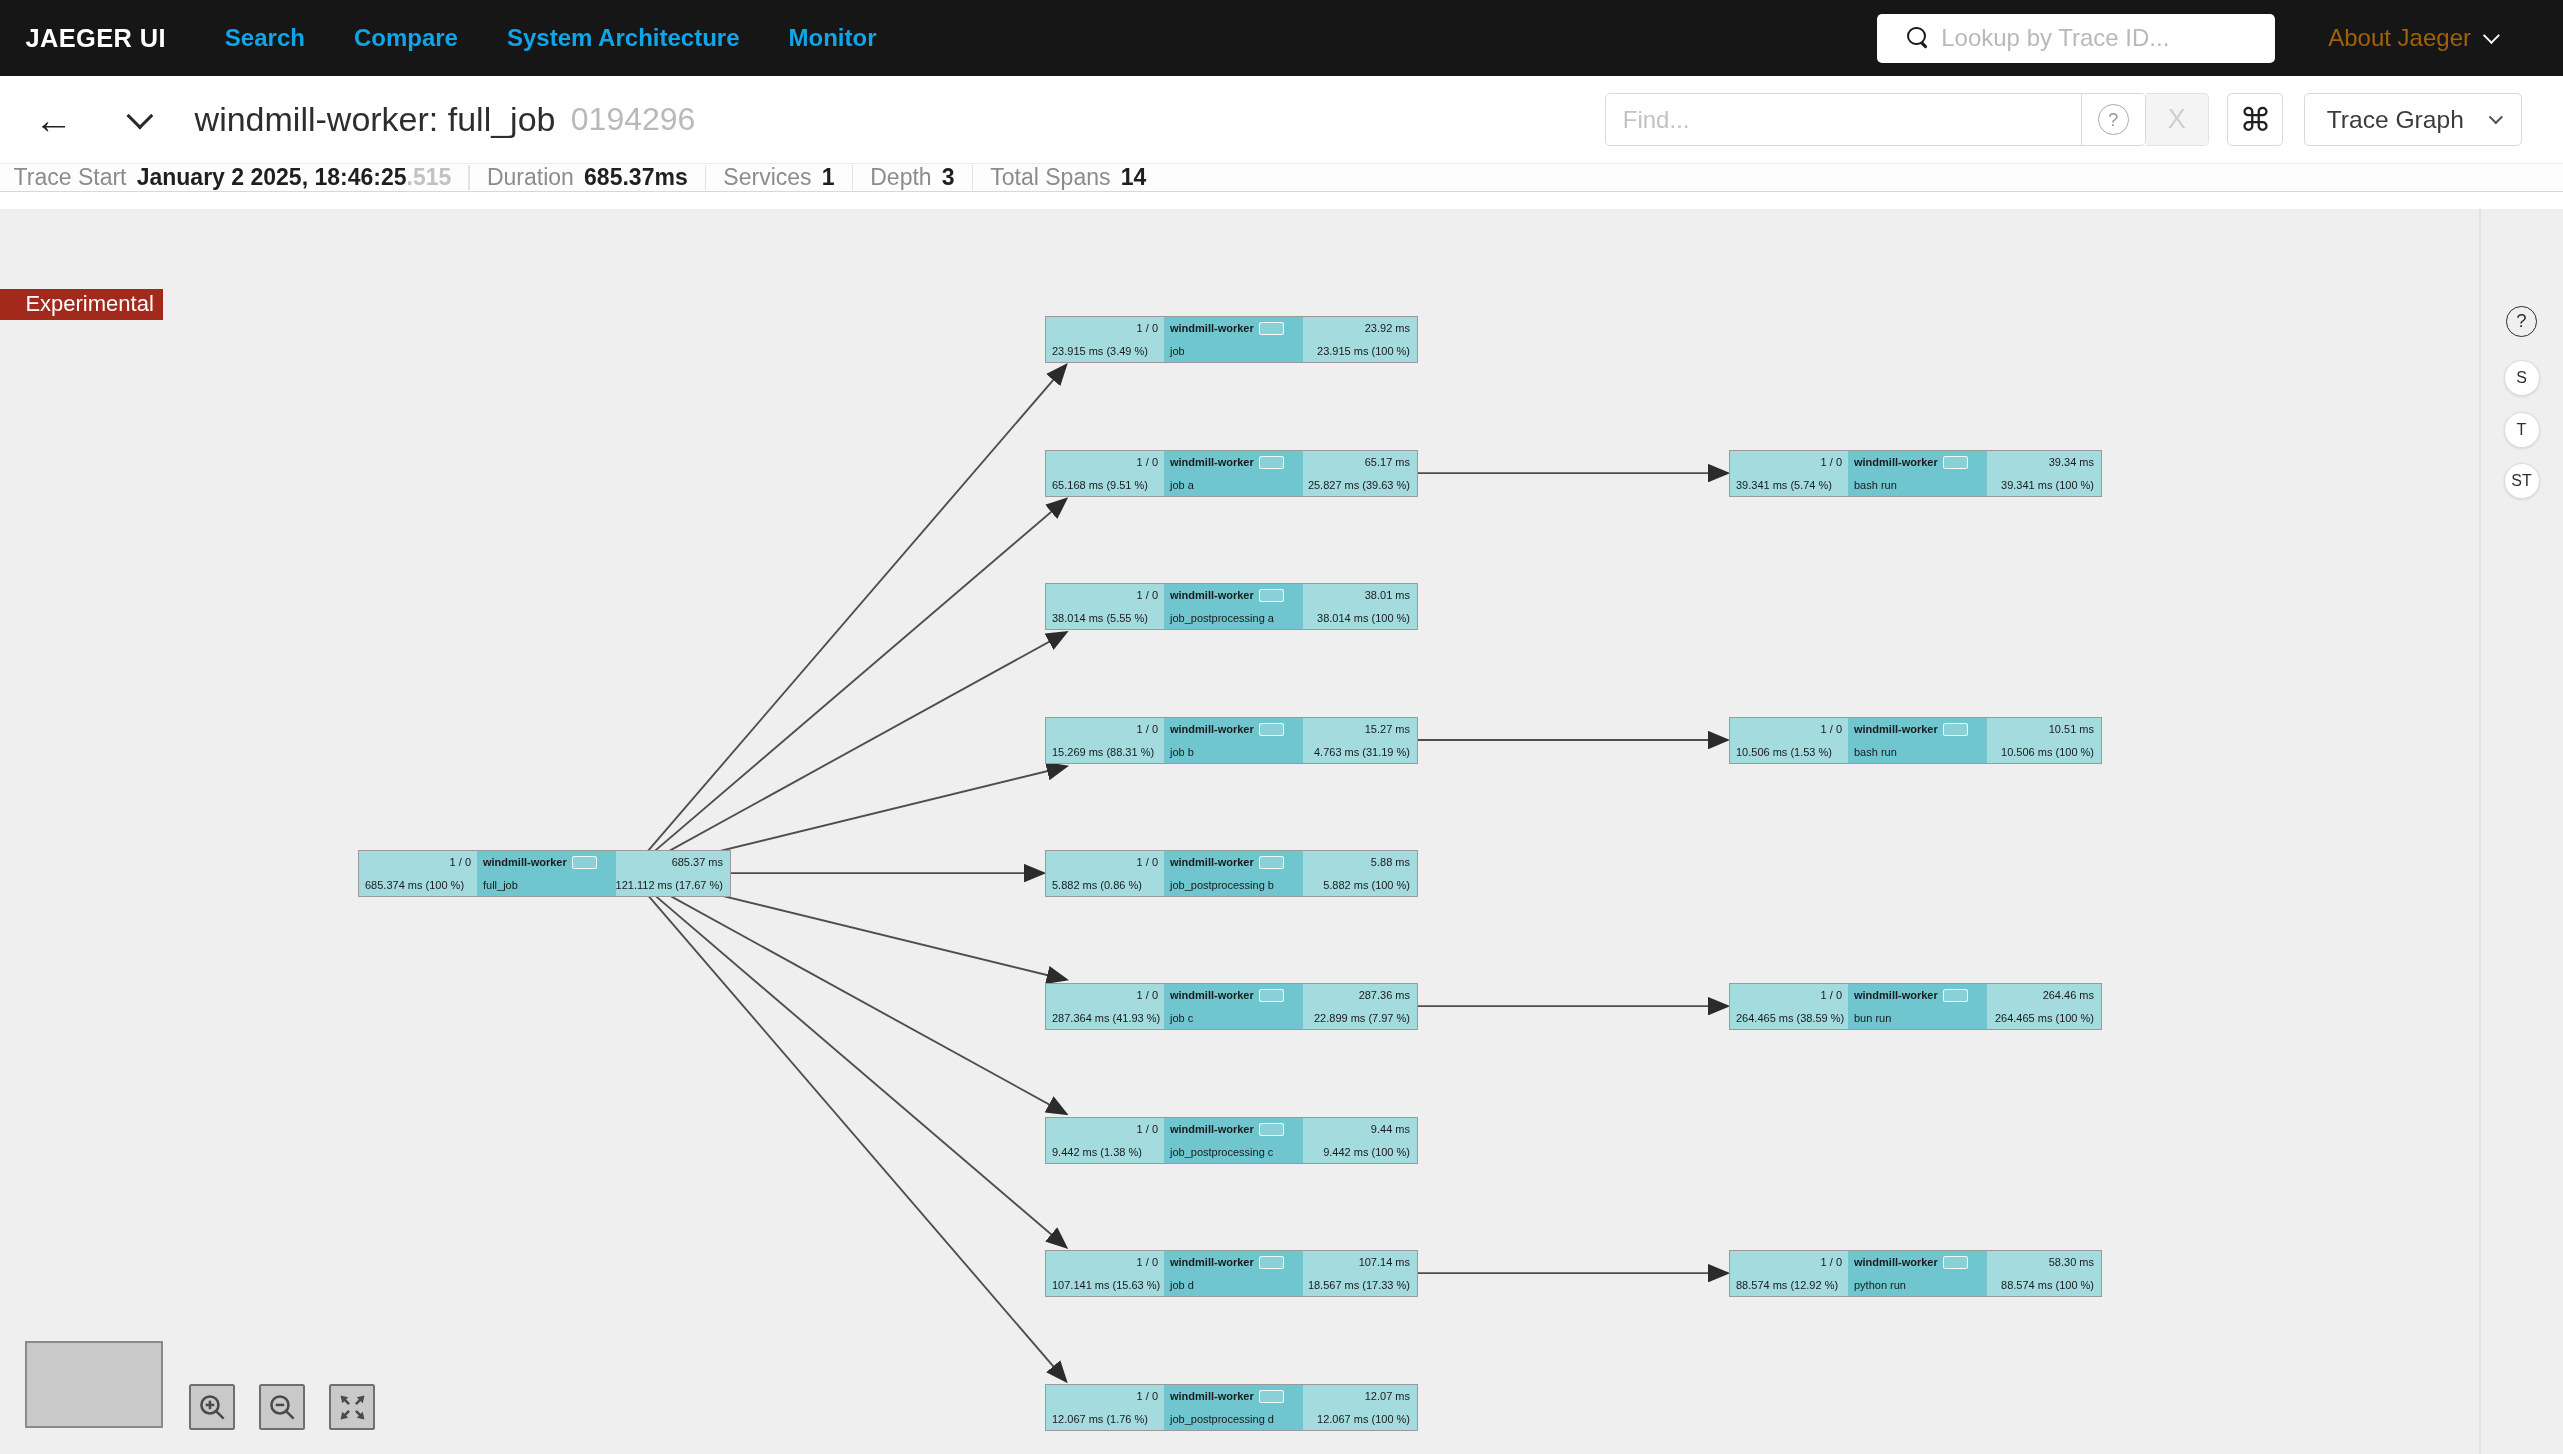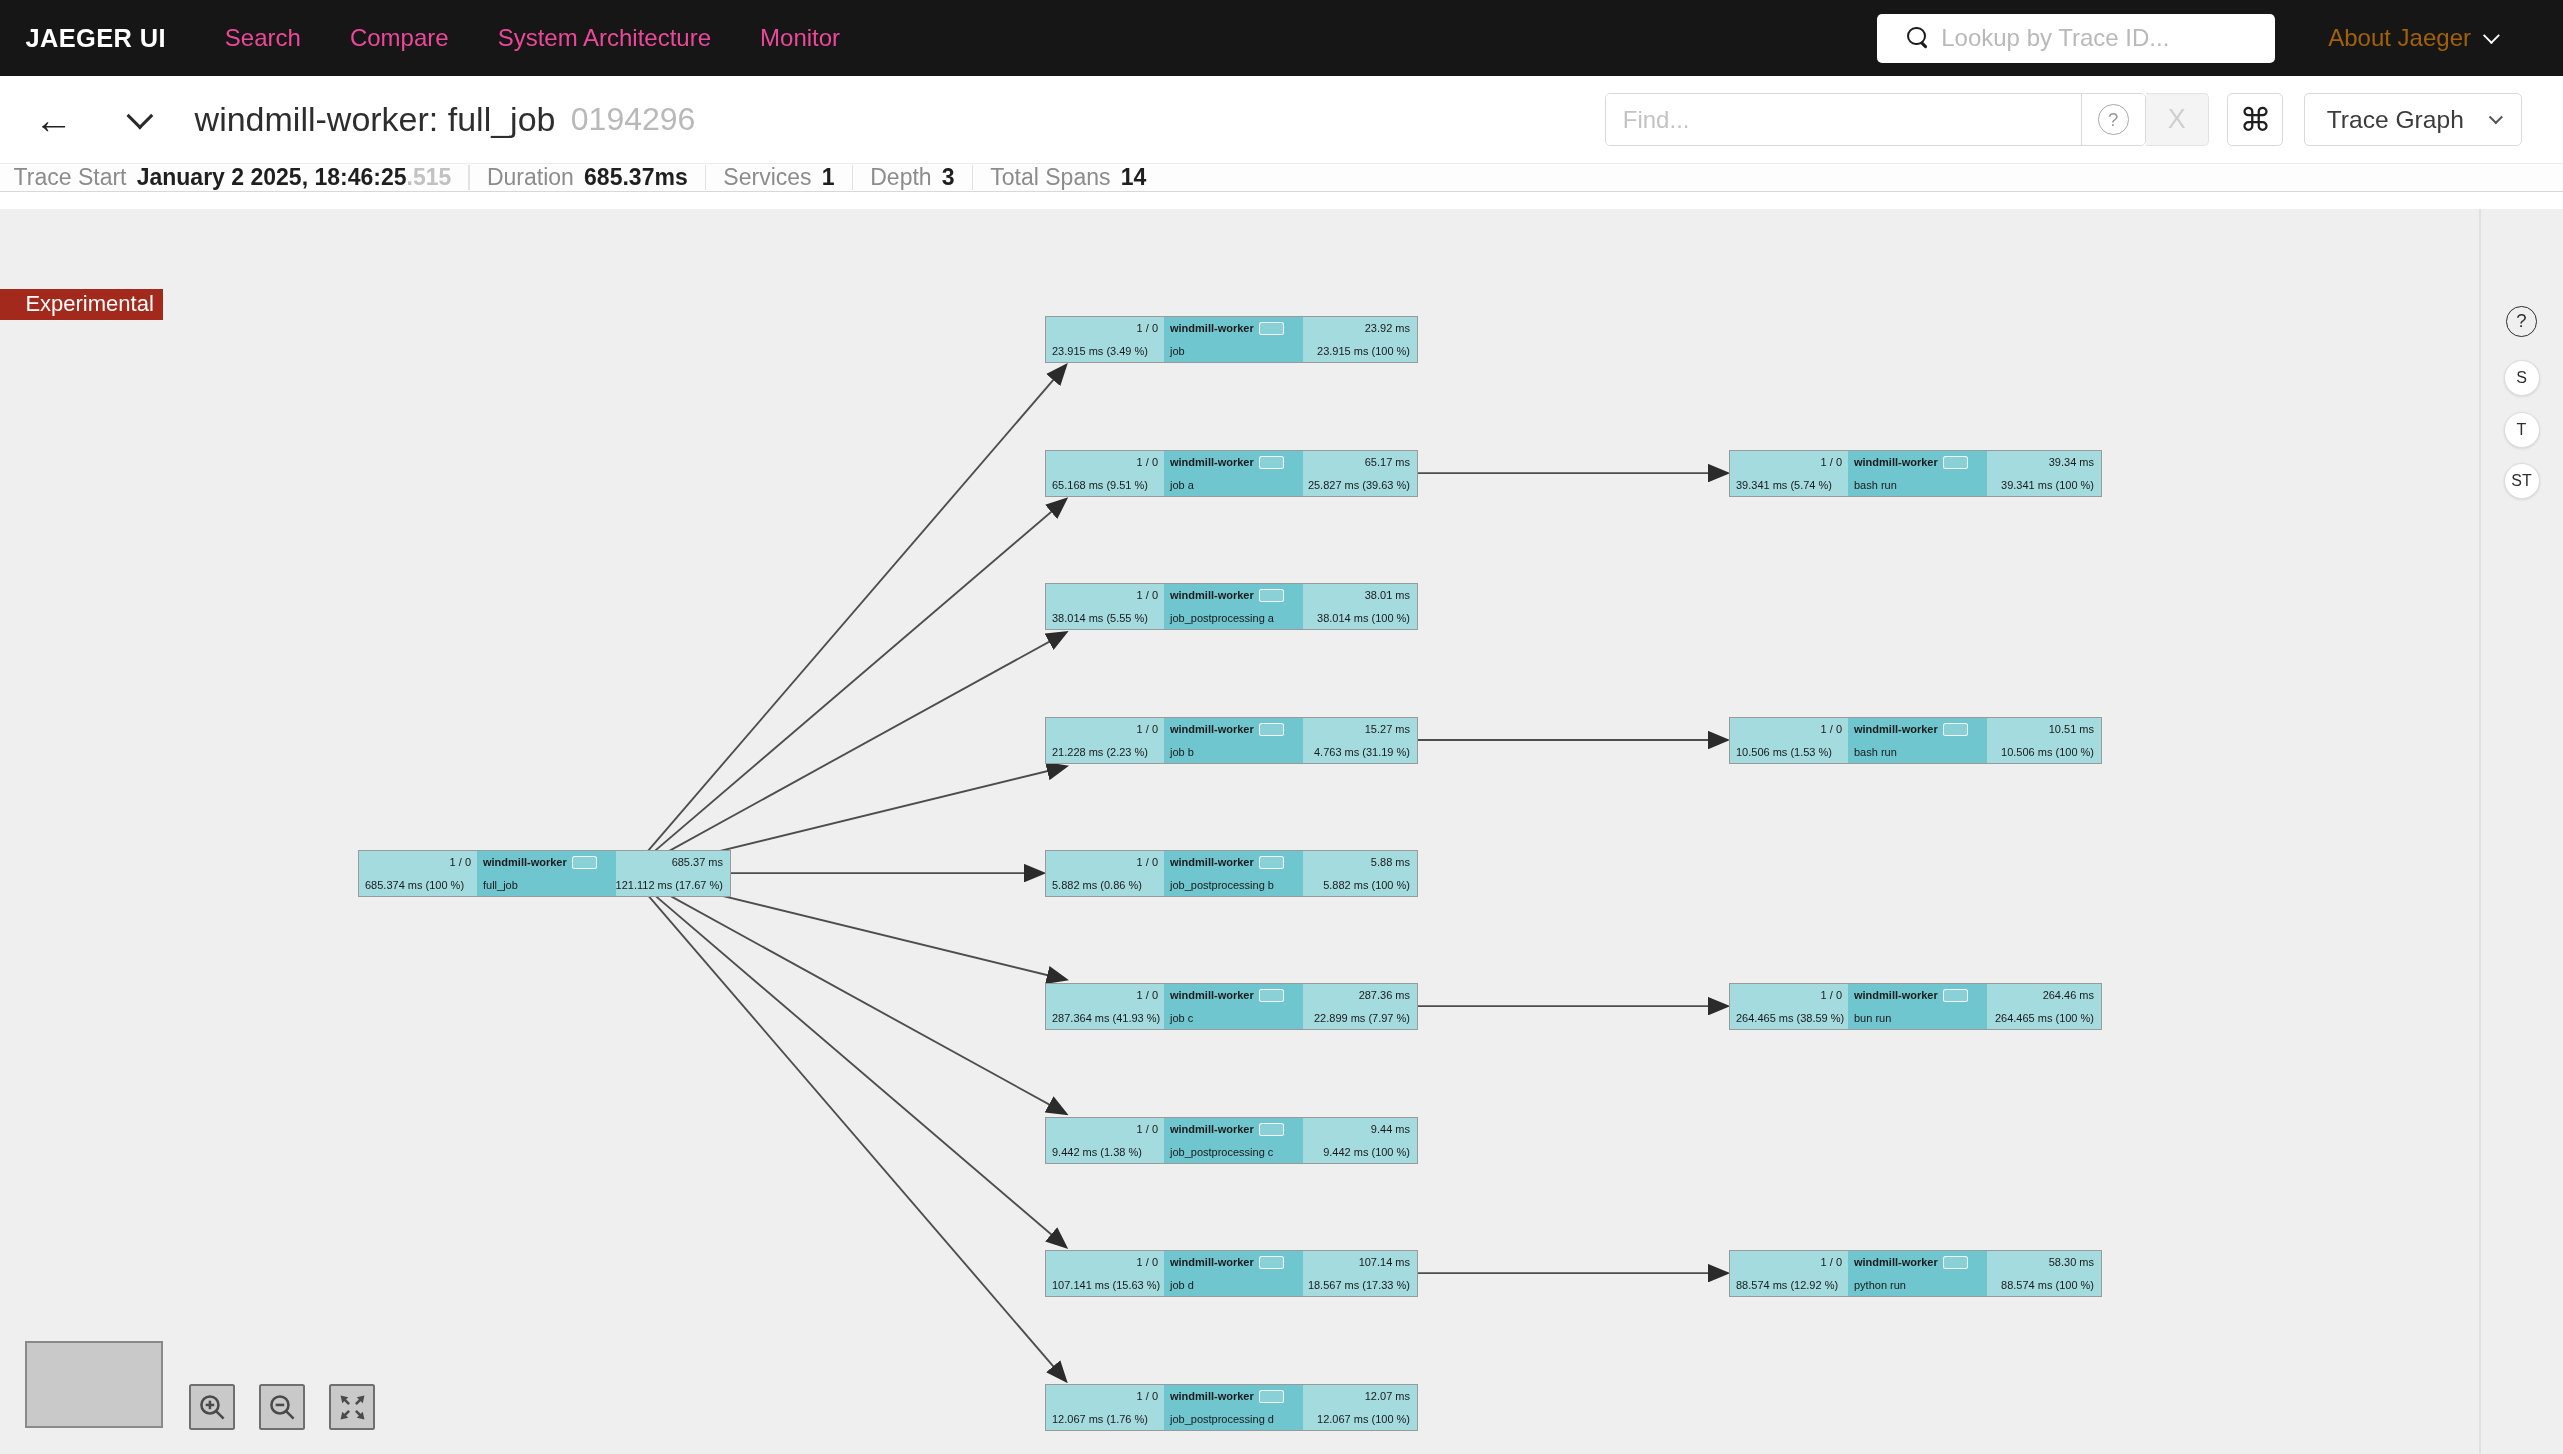--- a/index.html
+++ b/index.html
@@ -4,21 +4,21 @@
 <style>
   * { margin:0; padding:0; box-sizing:border-box; }
   html,body { width:2563px; height:1454px; overflow:hidden;
     font-family:"Liberation Sans","DejaVu Sans",sans-serif; background:#fff; }
 
   
   .topnav { height:76px; background:var(--nav-bg,#161616); display:flex; align-items:center;
     padding:0 68px 0 25.4px; }
   .brand { color:#fff; font-size:25.4px; font-weight:700; letter-spacing:0.4px; margin-right:59px; }
   .navitems { display:flex; gap:49px; }
-  .navitem { color:#ec4899; font-size:24px; font-weight:400; cursor:pointer; }
+  .navitem { color:#0ea5e9; font-size:24px; font-weight:700; cursor:pointer; }
   .nav-search { margin-left:auto; width:398px; height:49px; background:#fff; border-radius:5.1px;
     display:flex; align-items:center; padding:0 30px; margin-right:53px; }
   .nav-search input { border:none; outline:none; font-size:24px; width:100%; color:#333;
     font-family:inherit; background:transparent; }
   .nav-search input::placeholder { color:#b9b9b9; }
   .mag { width:22px; height:22px; position:relative; margin-right:12px; flex:0 0 auto; }
   .mag::before { content:""; position:absolute; left:0; top:0; width:14.4px; height:14.4px;
     border:2.5px solid #1c1c1c; border-radius:50%; }
   .mag::after { content:""; position:absolute; left:14.4px; top:14.4px; width:7.6px; height:2.5px;
     background:#1c1c1c; transform:rotate(45deg); transform-origin:0 0; border-radius:1.7px; }
@@ -309,21 +309,21 @@
           <span class="count">1 / 0</span>
         </div>
     <div class="cell dark lalign">
       <span class="svc">windmill-worker</span>
       <span class="chip"></span>
     </div>
     <div class="cell light ralign">
           <span class="dur">15.27 ms</span>
         </div>
     <div class="cell light lalign">
-          <span class="total">21.228 ms (2.23 %)</span>
+          <span class="total">15.269 ms (88.31 %)</span>
         </div>
     <div class="cell dark lalign">
           <span class="op">job b</span>
         </div>
     <div class="cell light ralign">
           <span class="self">4.763 ms (31.19 %)</span>
         </div>
   </div>
       <div class="node" style="left: 1729px; top: 508px;">
     <div class="cell light ralign">

